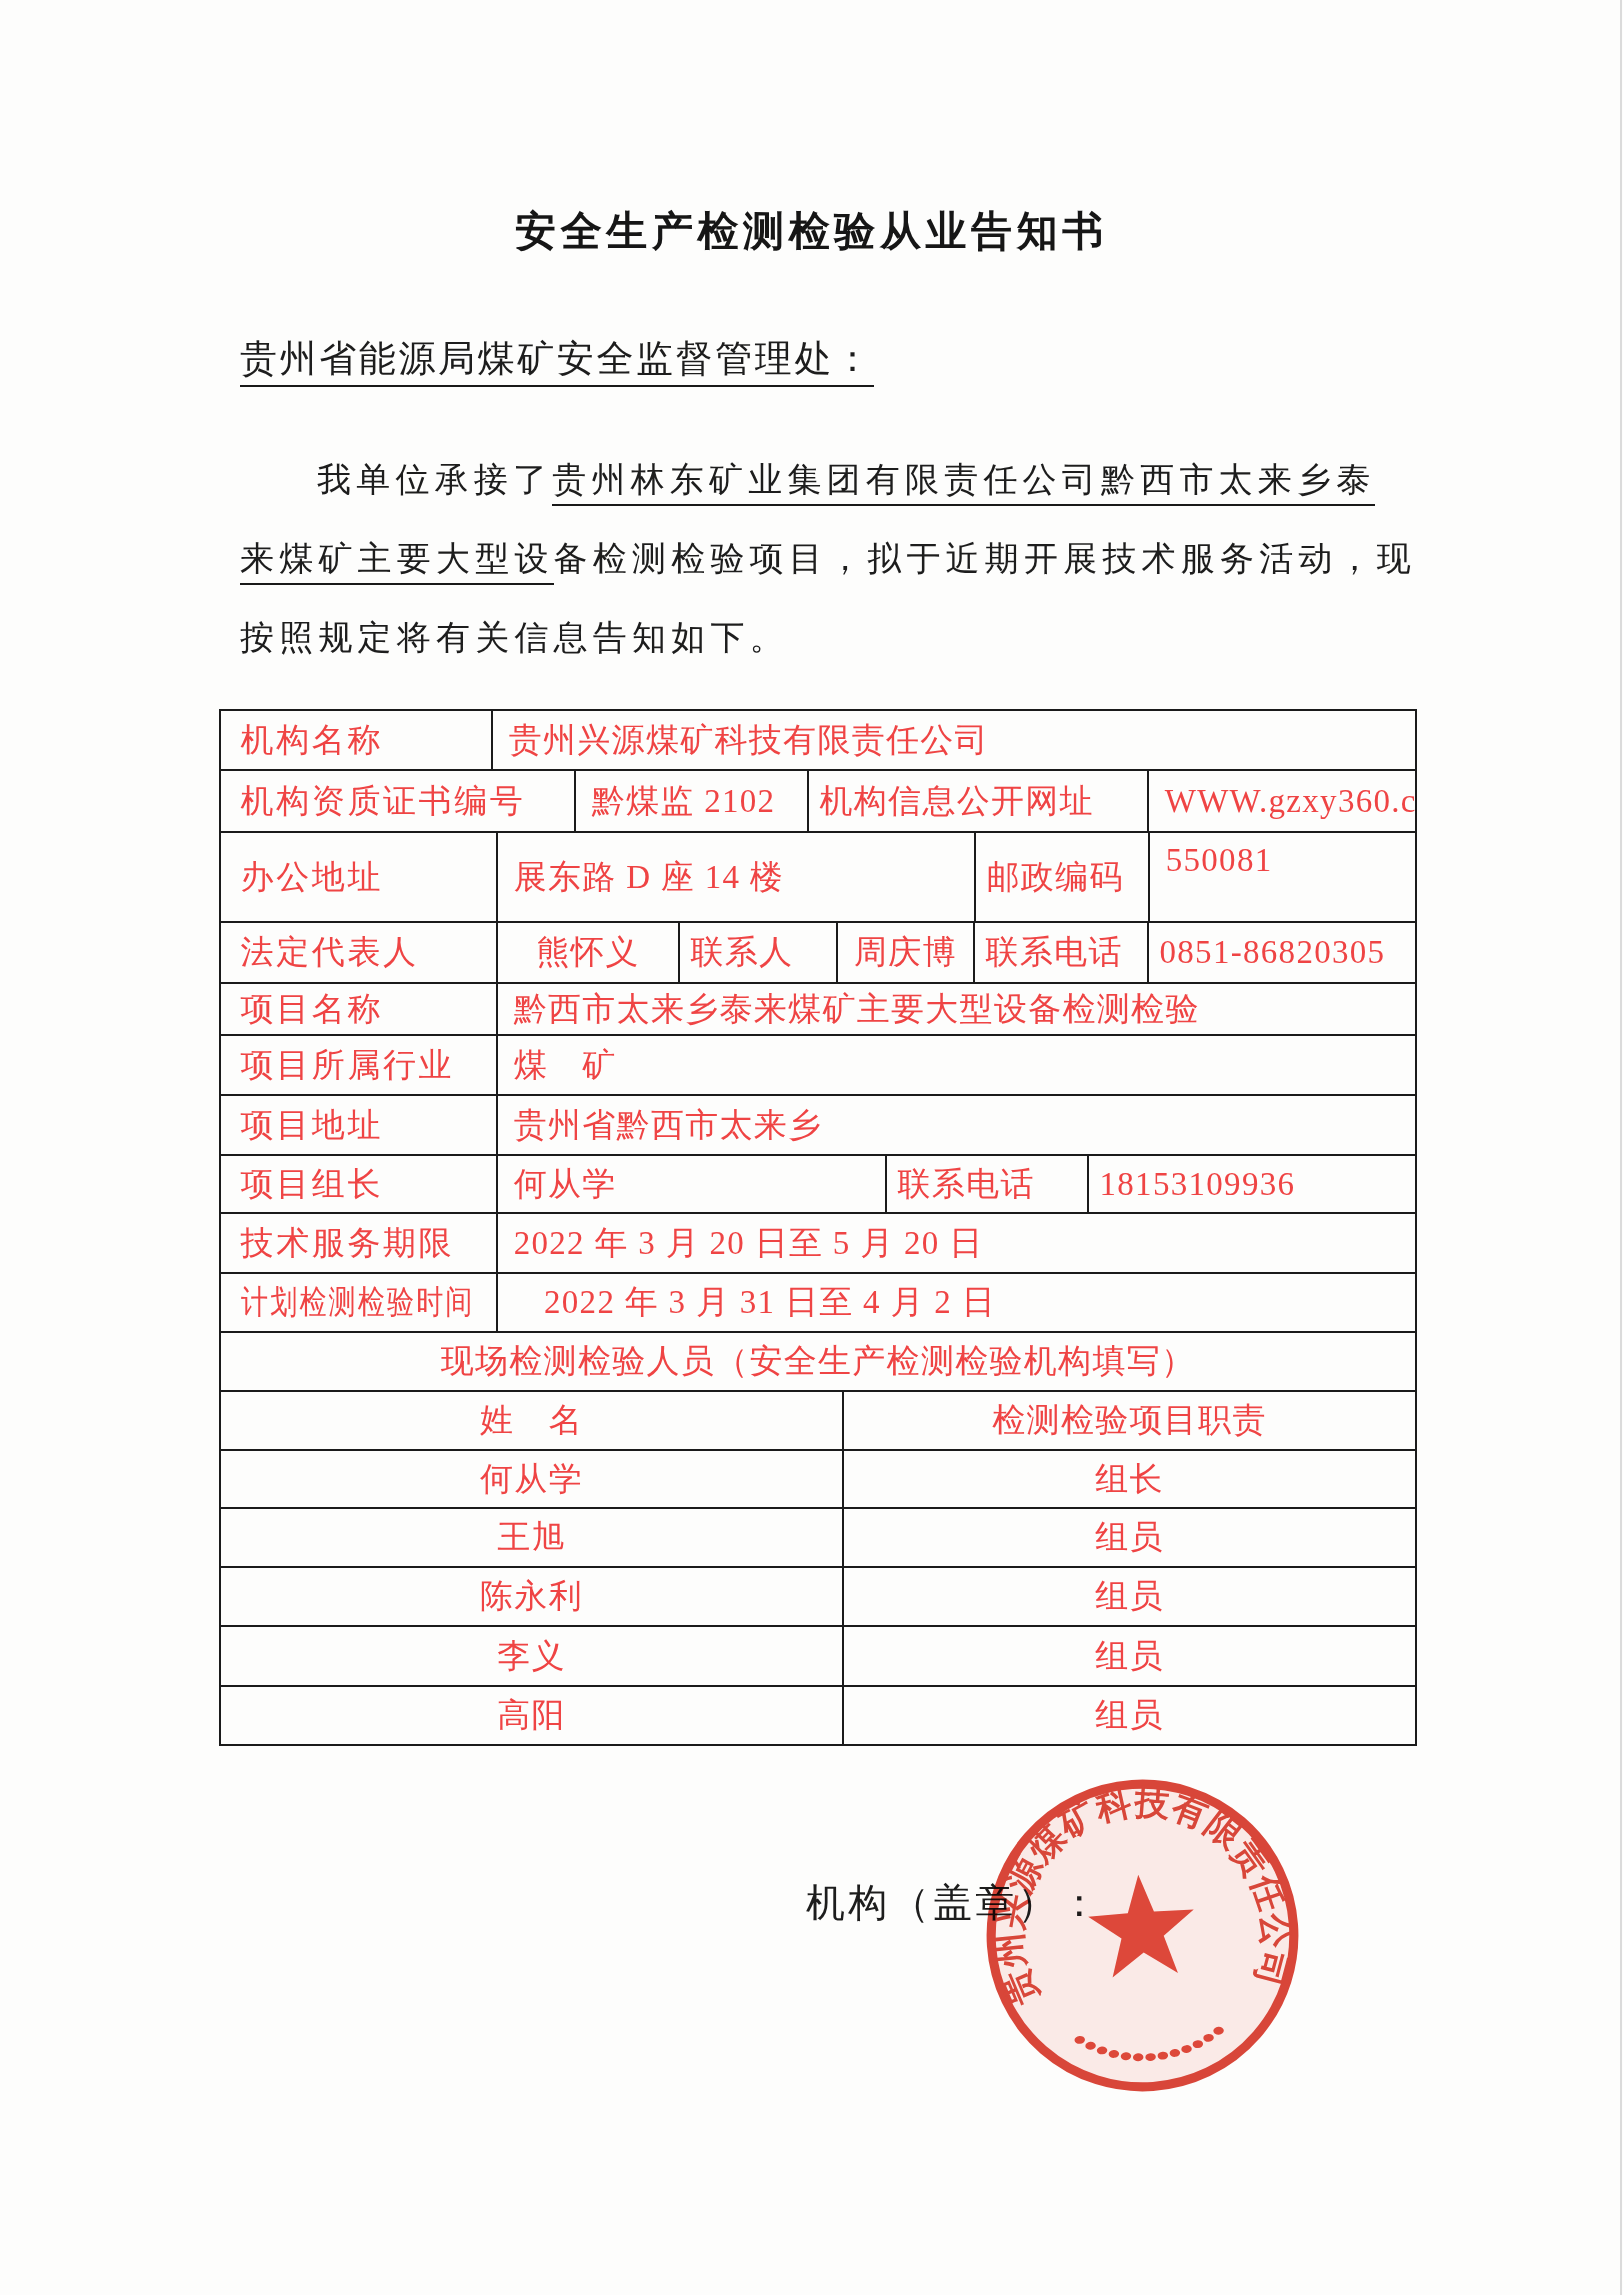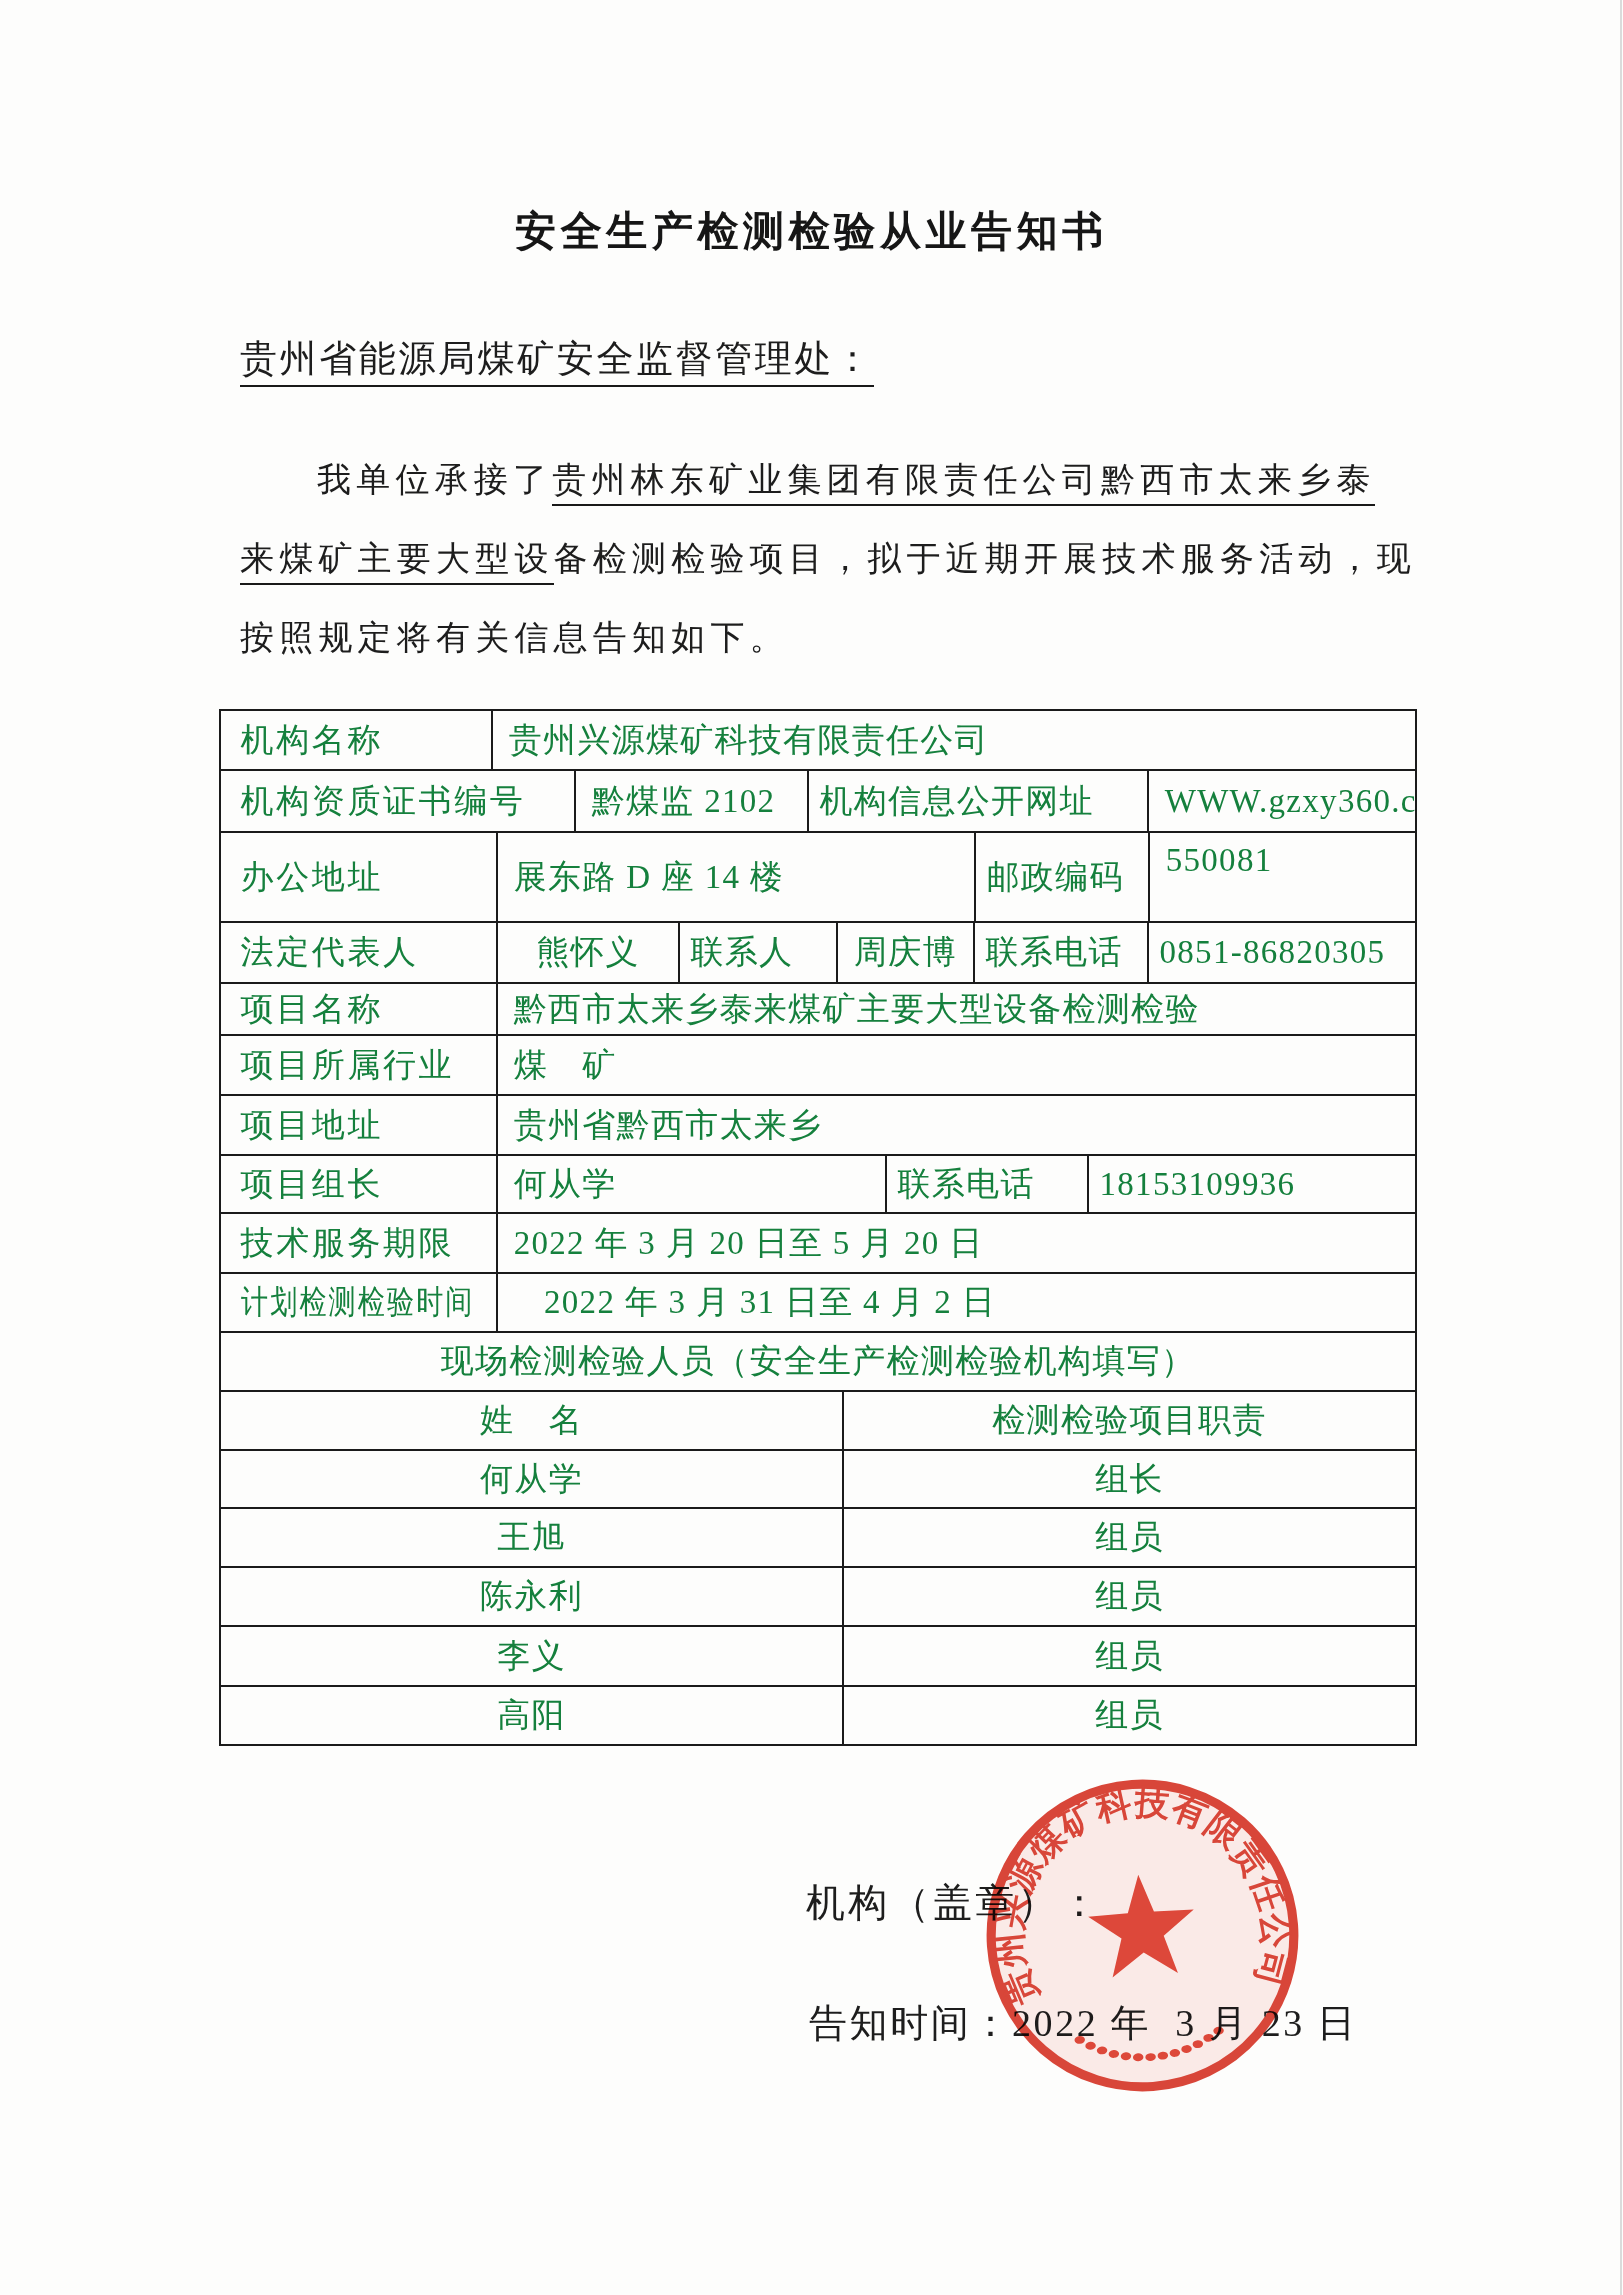--- a/index.html
+++ b/index.html
@@ -46,21 +46,21 @@
     display:flex;
     border-top:2.6px solid #1b1b1b;
     box-sizing:border-box;
     align-items:stretch;
   }
   .trow:first-child{border-top:none;}
   .cell{
     border-right:2px solid #1b1b1b;
     box-sizing:border-box;
     display:flex;align-items:center;
-    font-size:33px;color:#15803d;
+    font-size:33px;color:#ef4444;
     letter-spacing:1.3px;
     overflow:hidden;
     flex:0 0 auto;
   }
   .cell:last-child{border-right:none;flex:1 1 auto;}
   .lbl{padding-left:19.6px;letter-spacing:2.6px;}
   .lbl-sm{padding-left:10.5px;letter-spacing:1.3px;}
   .val{padding-left:15.7px;}
   .ctr{justify-content:center;padding-left:0;}
   .top{align-items:flex-start;padding-top:9.2px;}
@@ -193,21 +193,20 @@
     </div>
     <div class="trow" style="height:59px">
       <div class="cell ctr" style="width:623px">高阳</div>
       <div class="cell ctr">组员</div>
     </div>
 
   </div>
 
   <div class="stamp-label">机构（盖章）：</div>
 
-  <div class="date-line"><span>告知时间：</span><span>2022 年  3 月 23 日</span></div>
 
   <svg class="stamp" viewBox="-245 -245 490 490" xmlns="http://www.w3.org/2000/svg">
     <g transform="rotate(-4)">
       <circle cx="0" cy="0" r="231" fill="rgba(235,135,125,0.17)" stroke="#d83a2c" stroke-width="14"></circle>
       <path id="seal-arc" d="M -167.7 78.2 A 185 185 0 1 1 167.7 78.2" fill="none" stroke="none"></path>
       <text font-size="53" fill="#d83a2c" font-weight="bold" letter-spacing="1" style="font-family:'Liberation Serif','DejaVu Serif',serif;">
         <textPath href="#seal-arc" startOffset="50%" text-anchor="middle">贵州兴源煤矿科技有限责任公司</textPath>
       </text>
       <path transform="translate(0,-8)" fill="#dd3c2d" d="M 0,-85 L -20,-27.5 L -80.8,-26.3 L -32.3,10.5 L -50,68.8 L 0,34 L 50,68.8 L 32.3,10.5 L 80.8,-26.3 L 20,-27.5 Z"></path>
       <g fill="#dd3c2d">

